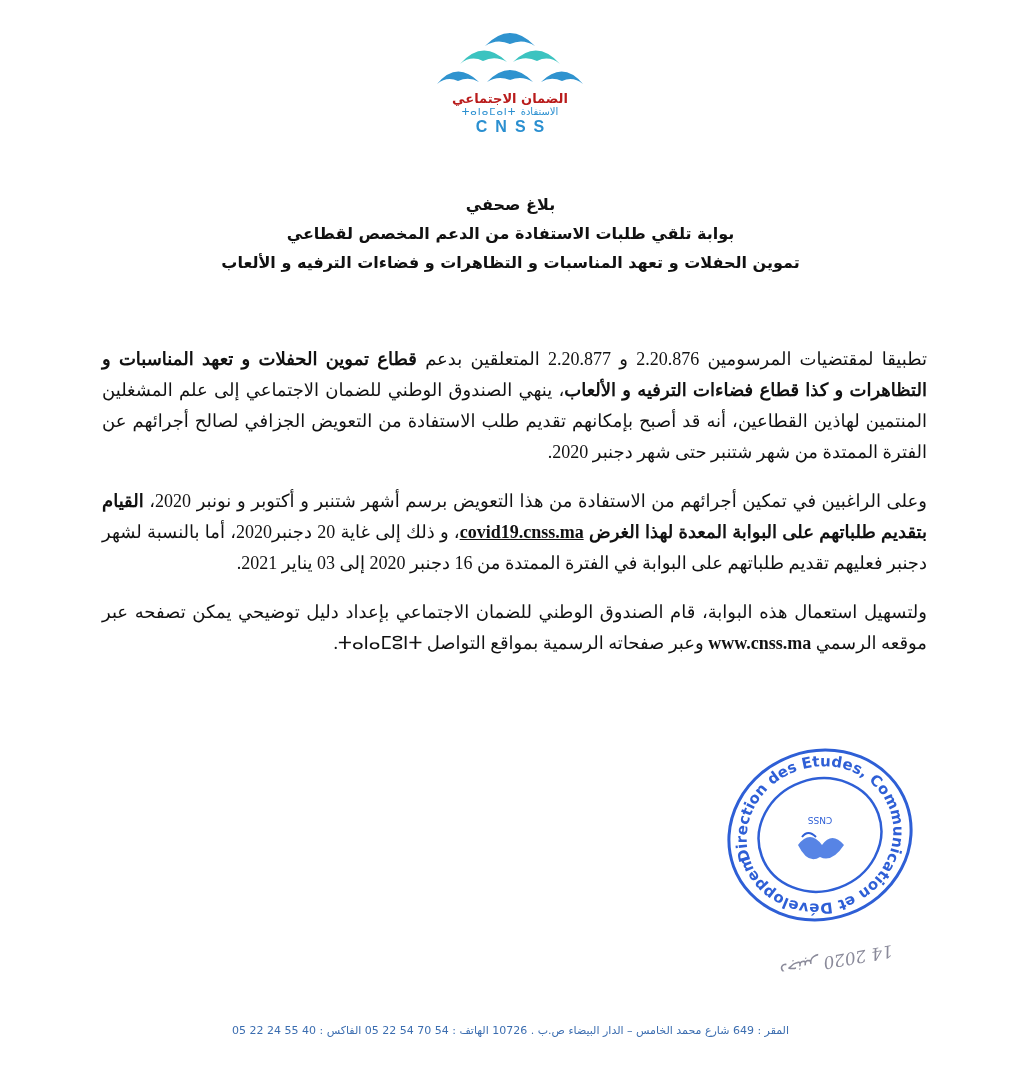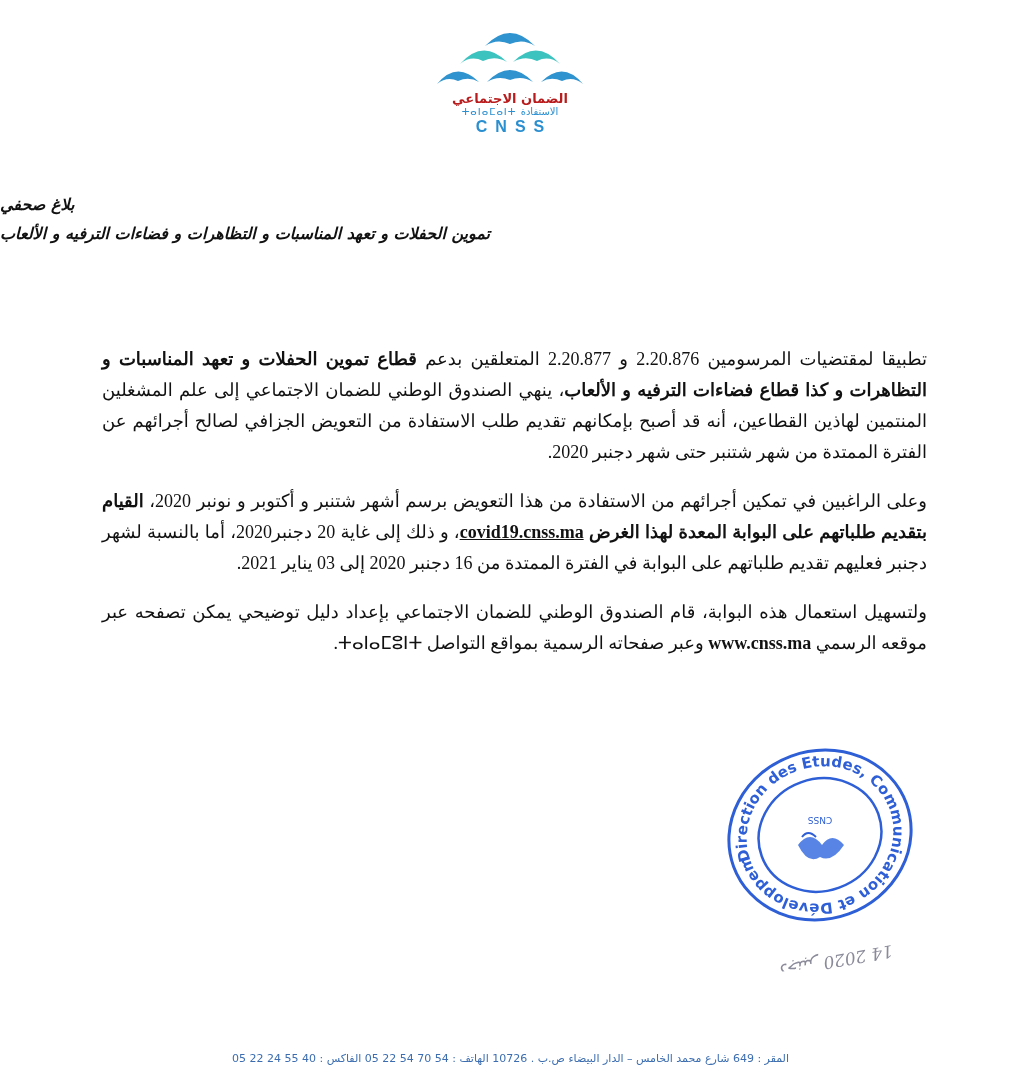--- a/index.html
+++ b/index.html
@@ -4,31 +4,31 @@
   <style>
     html, body { margin: 0; padding: 0; background: #ffffff; }
     body { width: 1021px; height: 1087px; position: relative; overflow: hidden;
            font-family: "DejaVu Sans", "Liberation Sans", sans-serif; color: #1a1a1a; }
     .logo { position: absolute; left: 430px; top: 24px; width: 160px; height: 112px; text-align: center; }
     .logo svg { display: block; margin: 0 auto; }
     .logo .ar { font-size: 13px; color: #b91c1c; line-height: 14px; direction: rtl; font-weight: bold; }
     .logo .tif { font-size: 10px; color: #2a8fd0; line-height: 12px; letter-spacing: 1px; }
     .logo .cnss { font-size: 16px; color: #2a8fd0; font-weight: bold; letter-spacing: 8px;
                   font-family: "Liberation Sans", sans-serif; line-height: 18px; padding-left: 8px; }
-    .titles { position: absolute; left: 0; width: 1021px; top: 190px; text-align: left; direction: rtl; font-style: italic; }
+    .titles { position: absolute; left: 0; width: 1021px; top: 190px; text-align: center; direction: rtl; }
     .titles div { font-weight: bold; font-size: 16px; line-height: 29px; color: #111; }
     .body { position: absolute; left: 102px; width: 825px; top: 344px; direction: rtl; text-align: justify;
             font-family: "Liberation Serif", "DejaVu Serif", serif; font-size: 18px; line-height: 31px; color: #111; }
     .body p { margin: 0 0 18px 0; }
     .body b { font-weight: bold; }
     .body .link { text-decoration: underline; font-weight: bold; margin-top: 7px; }
     .stamp { position: absolute; left: 720px; top: 745px; width: 200px; height: 180px; }
     .date-hand { position: absolute; left: 735px; top: 915px; width: 200px; height: 70px; }
     .footer { position: absolute; left: 0; width: 1021px; top: 1022px; text-align: center; color: #3a6fb0;
-              font-family: "DejaVu Sans", sans-serif; margin-top: 28px; }
+              font-family: "DejaVu Sans", sans-serif; }
     .footer .ar { font-size: 11px; direction: rtl; line-height: 18px; color: #3b6db0; }
     .footer .fr { font-size: 10.5px; line-height: 18px; color: #3b6db0; }
   </style>
 </head>
 <body>
 
 <div class="logo">
   <svg width="150" height="68" viewBox="0 0 150 68">
 
     <path d="M50 22 Q75 -4 100 22 Q88 14 75 20 Q62 14 50 22 Z" fill="#2f93cf"></path>
@@ -40,20 +40,21 @@
     <path d="M52 58 Q75 34 98 58 Q87 51 75 56 Q63 51 52 58 Z" fill="#2f93cf"></path>
     <path d="M106 58 Q128 36 148 60 Q138 52 127 57 Q116 52 106 58 Z" fill="#2f93cf"></path>
   </svg>
   <div class="ar">الضمان الاجتماعي</div>
   <div class="tif">ⵜⴰⵏⴰⵎⴰⵏⵜ الاستفادة</div>
   <div class="cnss">CNSS</div>
 </div>
 
 <div class="titles">
   <div>بلاغ صحفي</div>
+  <div>بوابة تلقي طلبات الاستفادة من الدعم المخصص لقطاعي</div>
   <div>تموين الحفلات و تعهد المناسبات و التظاهرات و فضاءات الترفيه و الألعاب</div>
 </div>
 
 <div class="body">
   <p>
     <span>تطبيقا لمقتضيات المرسومين 2.20.876 و 2.20.877 المتعلقين بدعم </span><b>قطاع تموين الحفلات و تعهد المناسبات و التظاهرات و كذا قطاع فضاءات الترفيه و الألعاب</b><span>، ينهي الصندوق الوطني للضمان الاجتماعي إلى علم المشغلين المنتمين لهاذين القطاعين، أنه قد أصبح بإمكانهم تقديم طلب الاستفادة من التعويض الجزافي لصالح أجرائهم عن الفترة الممتدة من شهر شتنبر حتى شهر دجنبر 2020.</span>
   </p>
   <p>
     <span>وعلى الراغبين في تمكين أجرائهم من الاستفادة من هذا التعويض برسم أشهر شتنبر و أكتوبر و نونبر 2020، </span><b>القيام بتقديم طلباتهم على البوابة المعدة لهذا الغرض</b> <span class="link" dir="ltr">covid19.cnss.ma</span><span>، و ذلك إلى غاية 20 دجنبر2020، أما بالنسبة لشهر دجنبر فعليهم تقديم طلباتهم على البوابة في الفترة الممتدة من 16 دجنبر 2020 إلى 03 يناير 2021.</span>
   </p>

